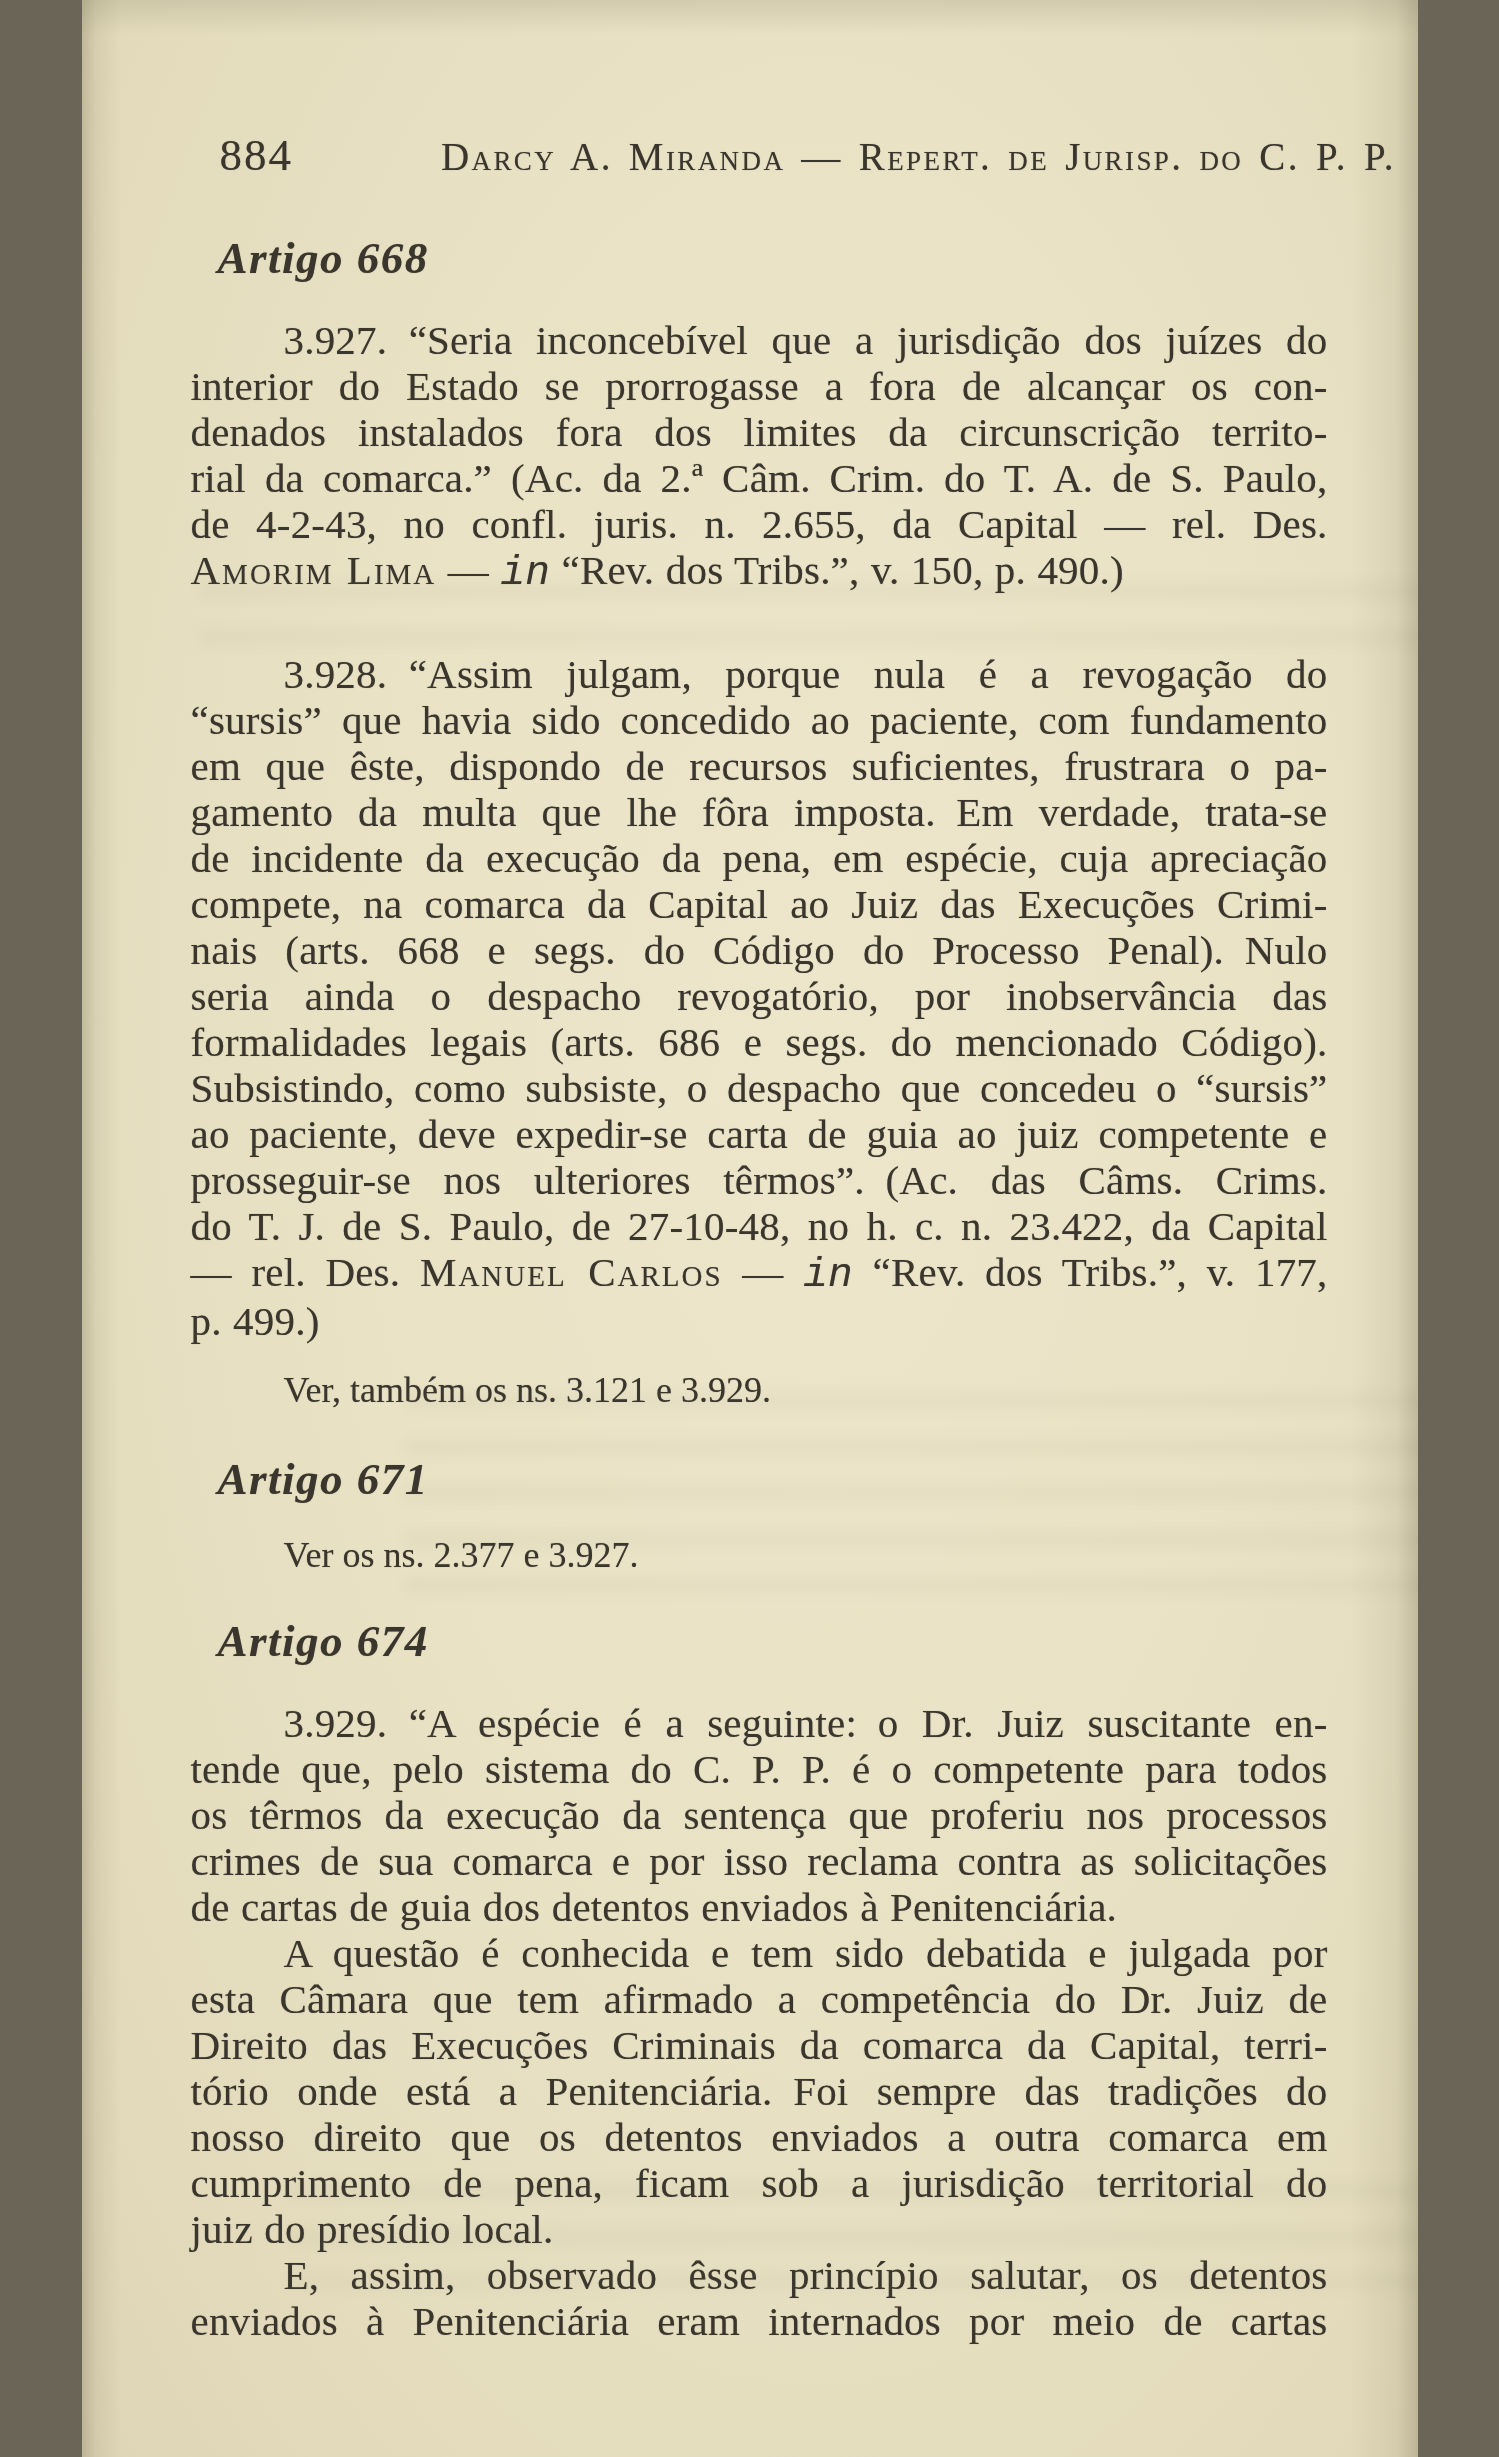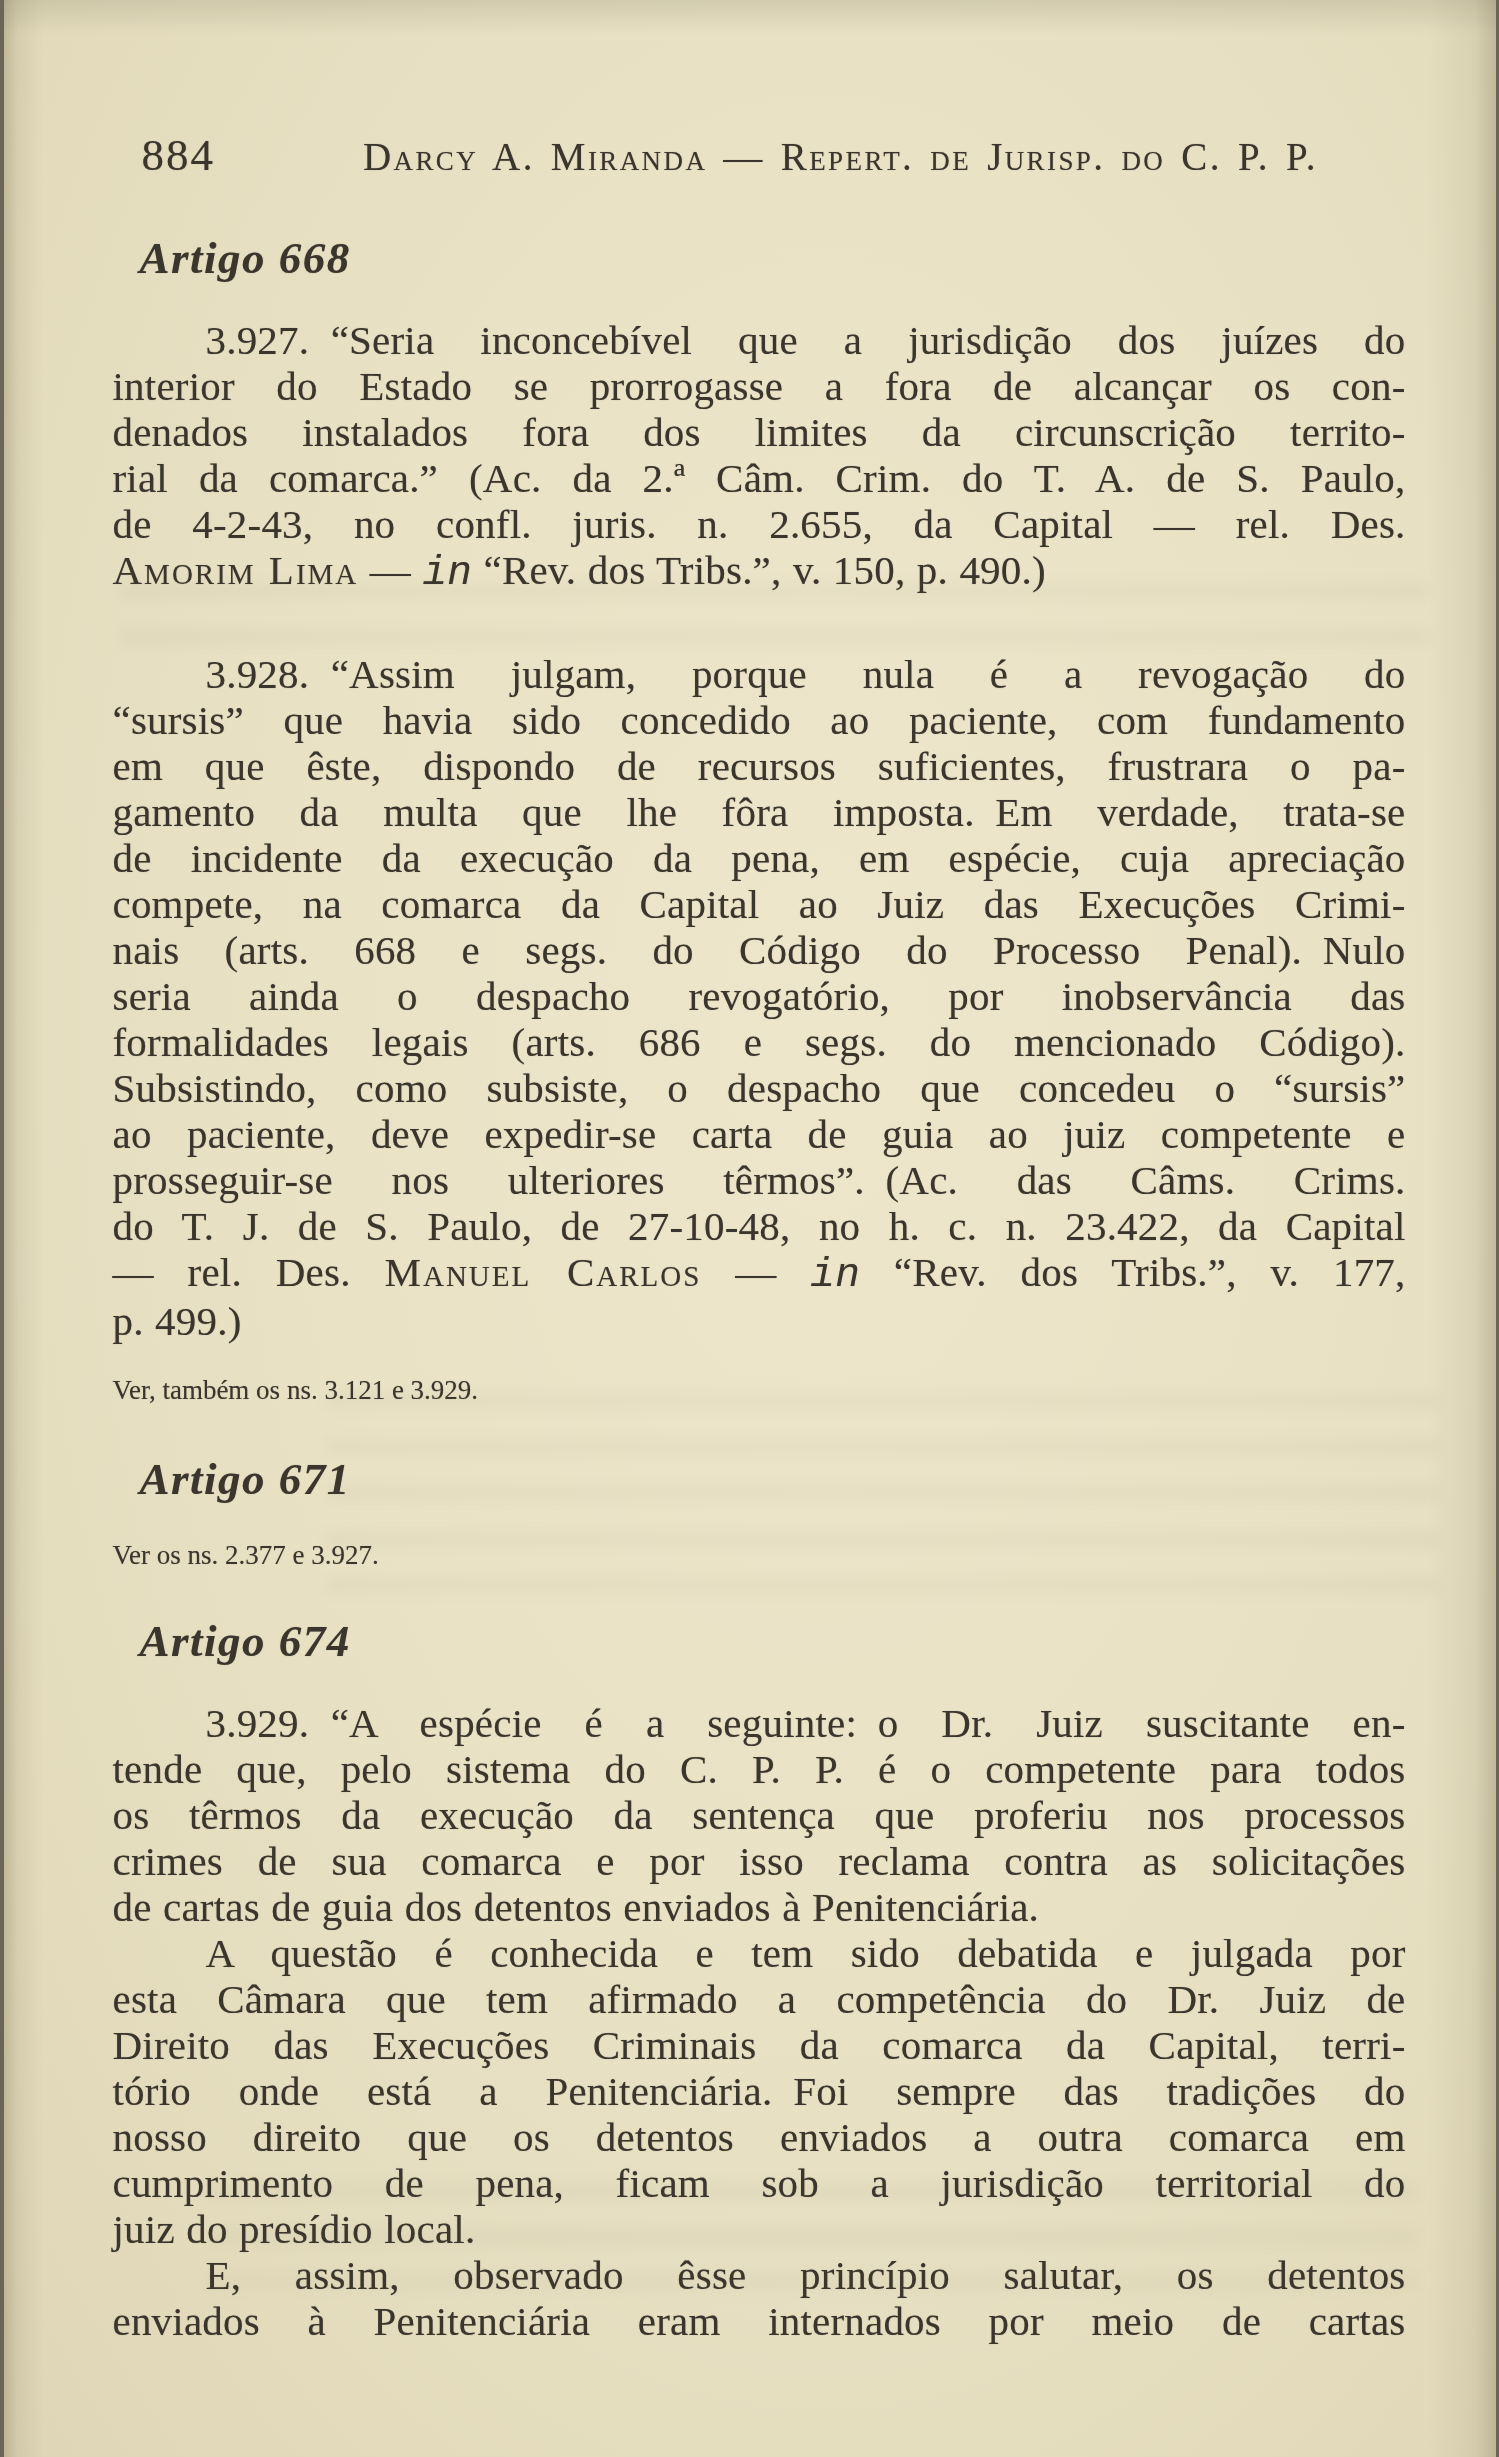--- a/index.html
+++ b/index.html
@@ -1,18 +1,18 @@
 <!DOCTYPE html>
 <html lang="pt"><head>
 <meta charset="utf-8">
 <style>
   html, body { margin: 0; padding: 0; background: #6b6557; }
   .page {
     position: relative;
-    width: 1492px;
+    width: 1336px;
     height: 2458px;
     margin: 0 auto;
     overflow: hidden;
     box-sizing: border-box;
     padding: 0 90px 0 109px;
     background:
       linear-gradient(90deg, rgba(105,96,68,0.28) 0px, rgba(105,96,68,0.10) 13.7px, rgba(105,96,68,0.0) 39px),
       linear-gradient(270deg, rgba(110,102,74,0.30) 0px, rgba(110,102,74,0.10) 21.5px, rgba(110,102,74,0.0) 68px),
       linear-gradient(180deg, rgba(100,95,70,0.16) 0px, rgba(100,95,70,0.0) 35px),
       radial-gradient(ellipse at 55% 42%, #ede6cb 0%, #e9e2c5 45%, #e3dbbc 80%, #ddd5b4 100%);
@@ -82,22 +82,23 @@
     text-shadow: 0 0 1px rgba(58,54,46,0.40);
   }
   .tl.first { padding-left: 93px; }
   .tl.last  { text-align-last: left; }
 
   .num { margin-right: 21.5px; }
   .sc  { font-variant: small-caps; letter-spacing: 2px; }
   .it  { font-style: italic; font-family: Liberation Mono, monospace; }
 
   .note {
-    font-size: 27px;
+    font-size: 36px;
     line-height: 43px;
+    margin-left: 93px;
     margin-top: 25px;
     text-shadow: 0 0 1px rgba(58,54,46,0.40);
   }
   .note2 { margin-top: 29px; }
 </style>
 </head>
 <body>
 
 <div class="page">
   <div class="ghost g1"></div>

